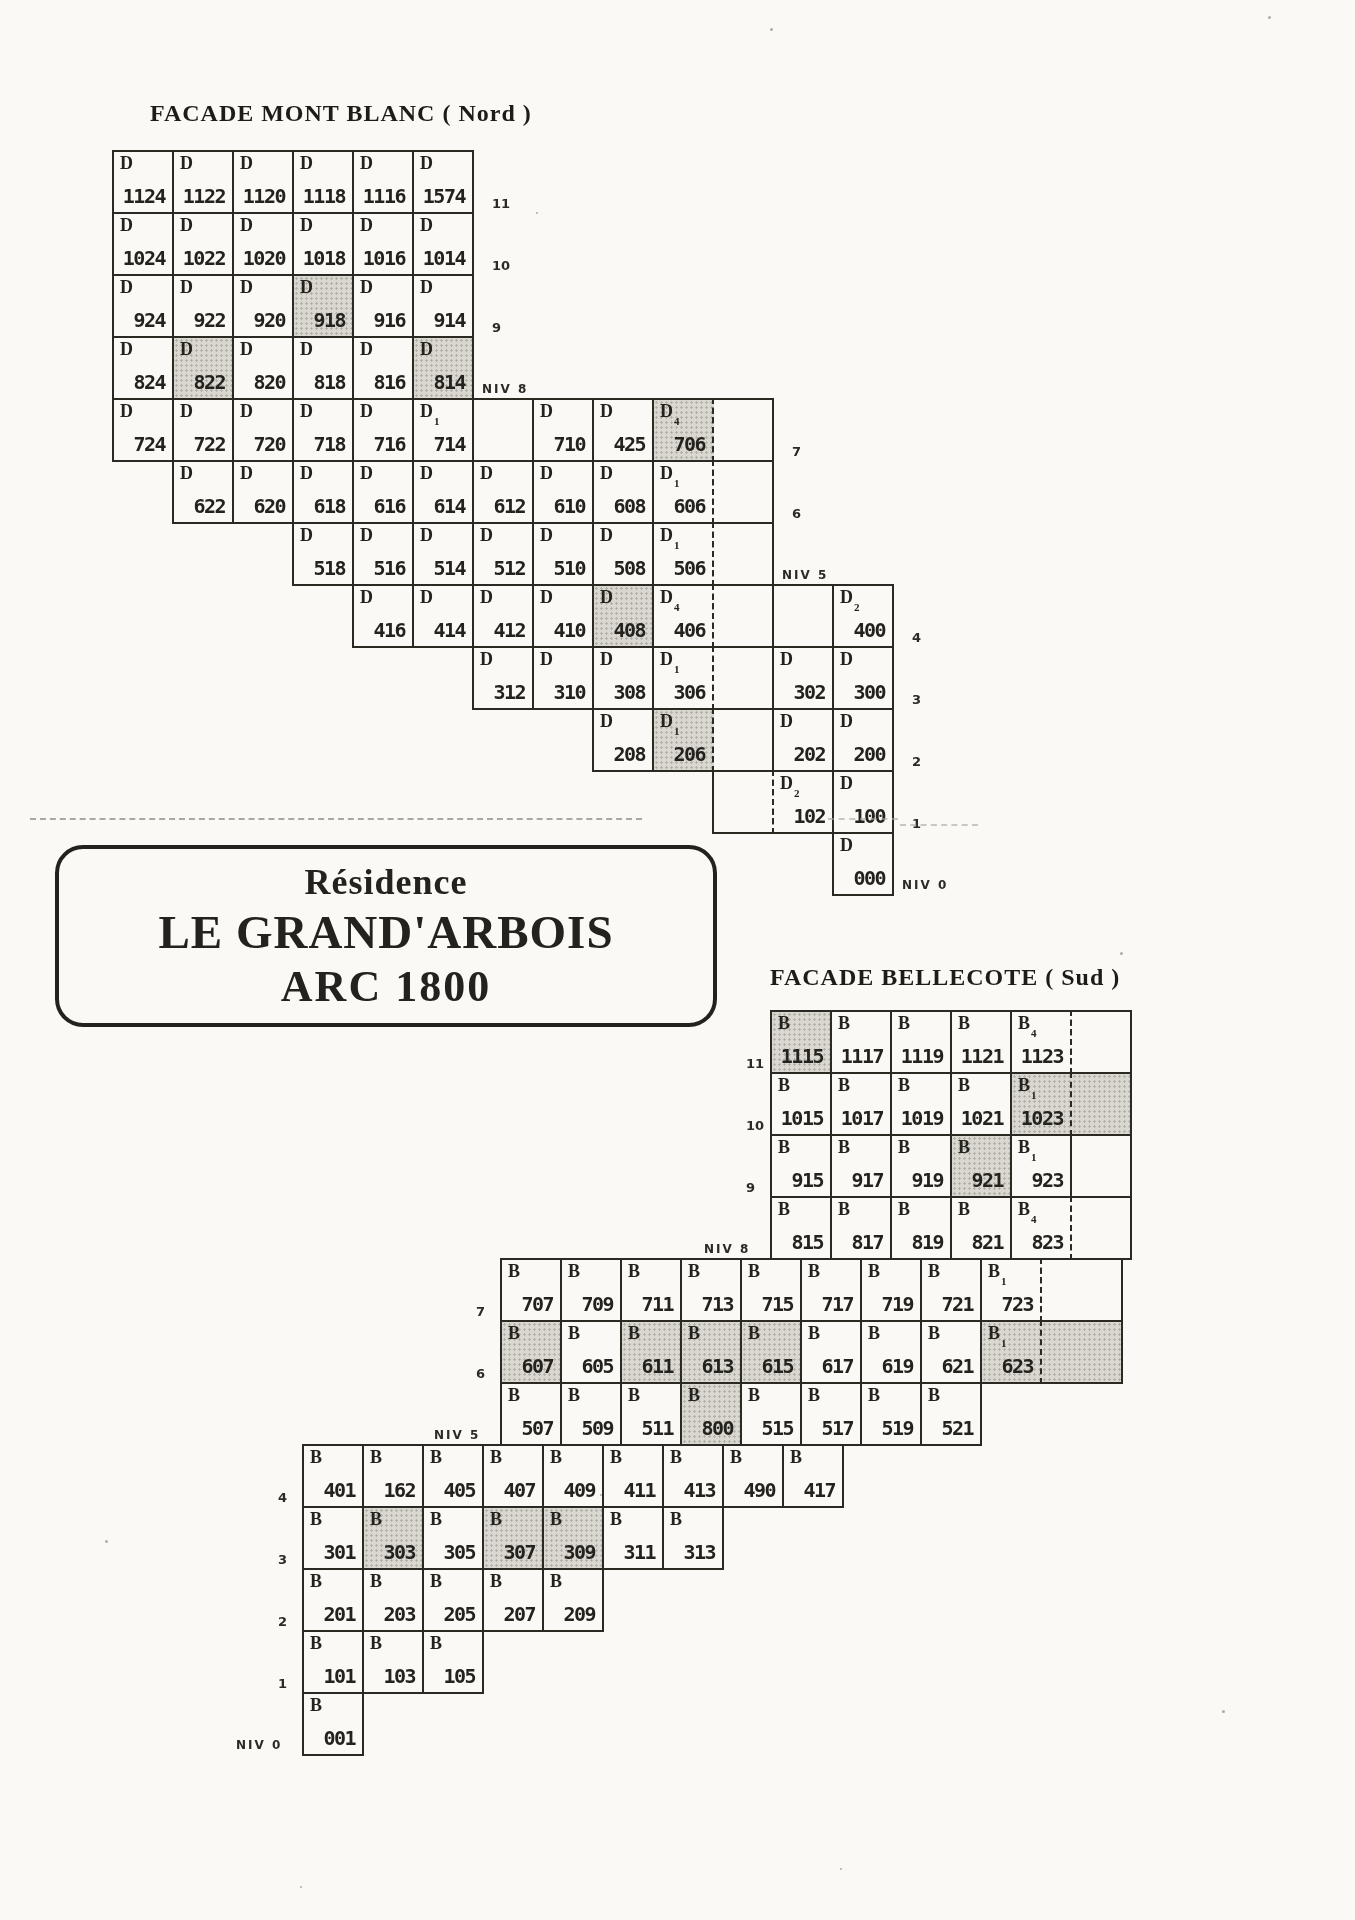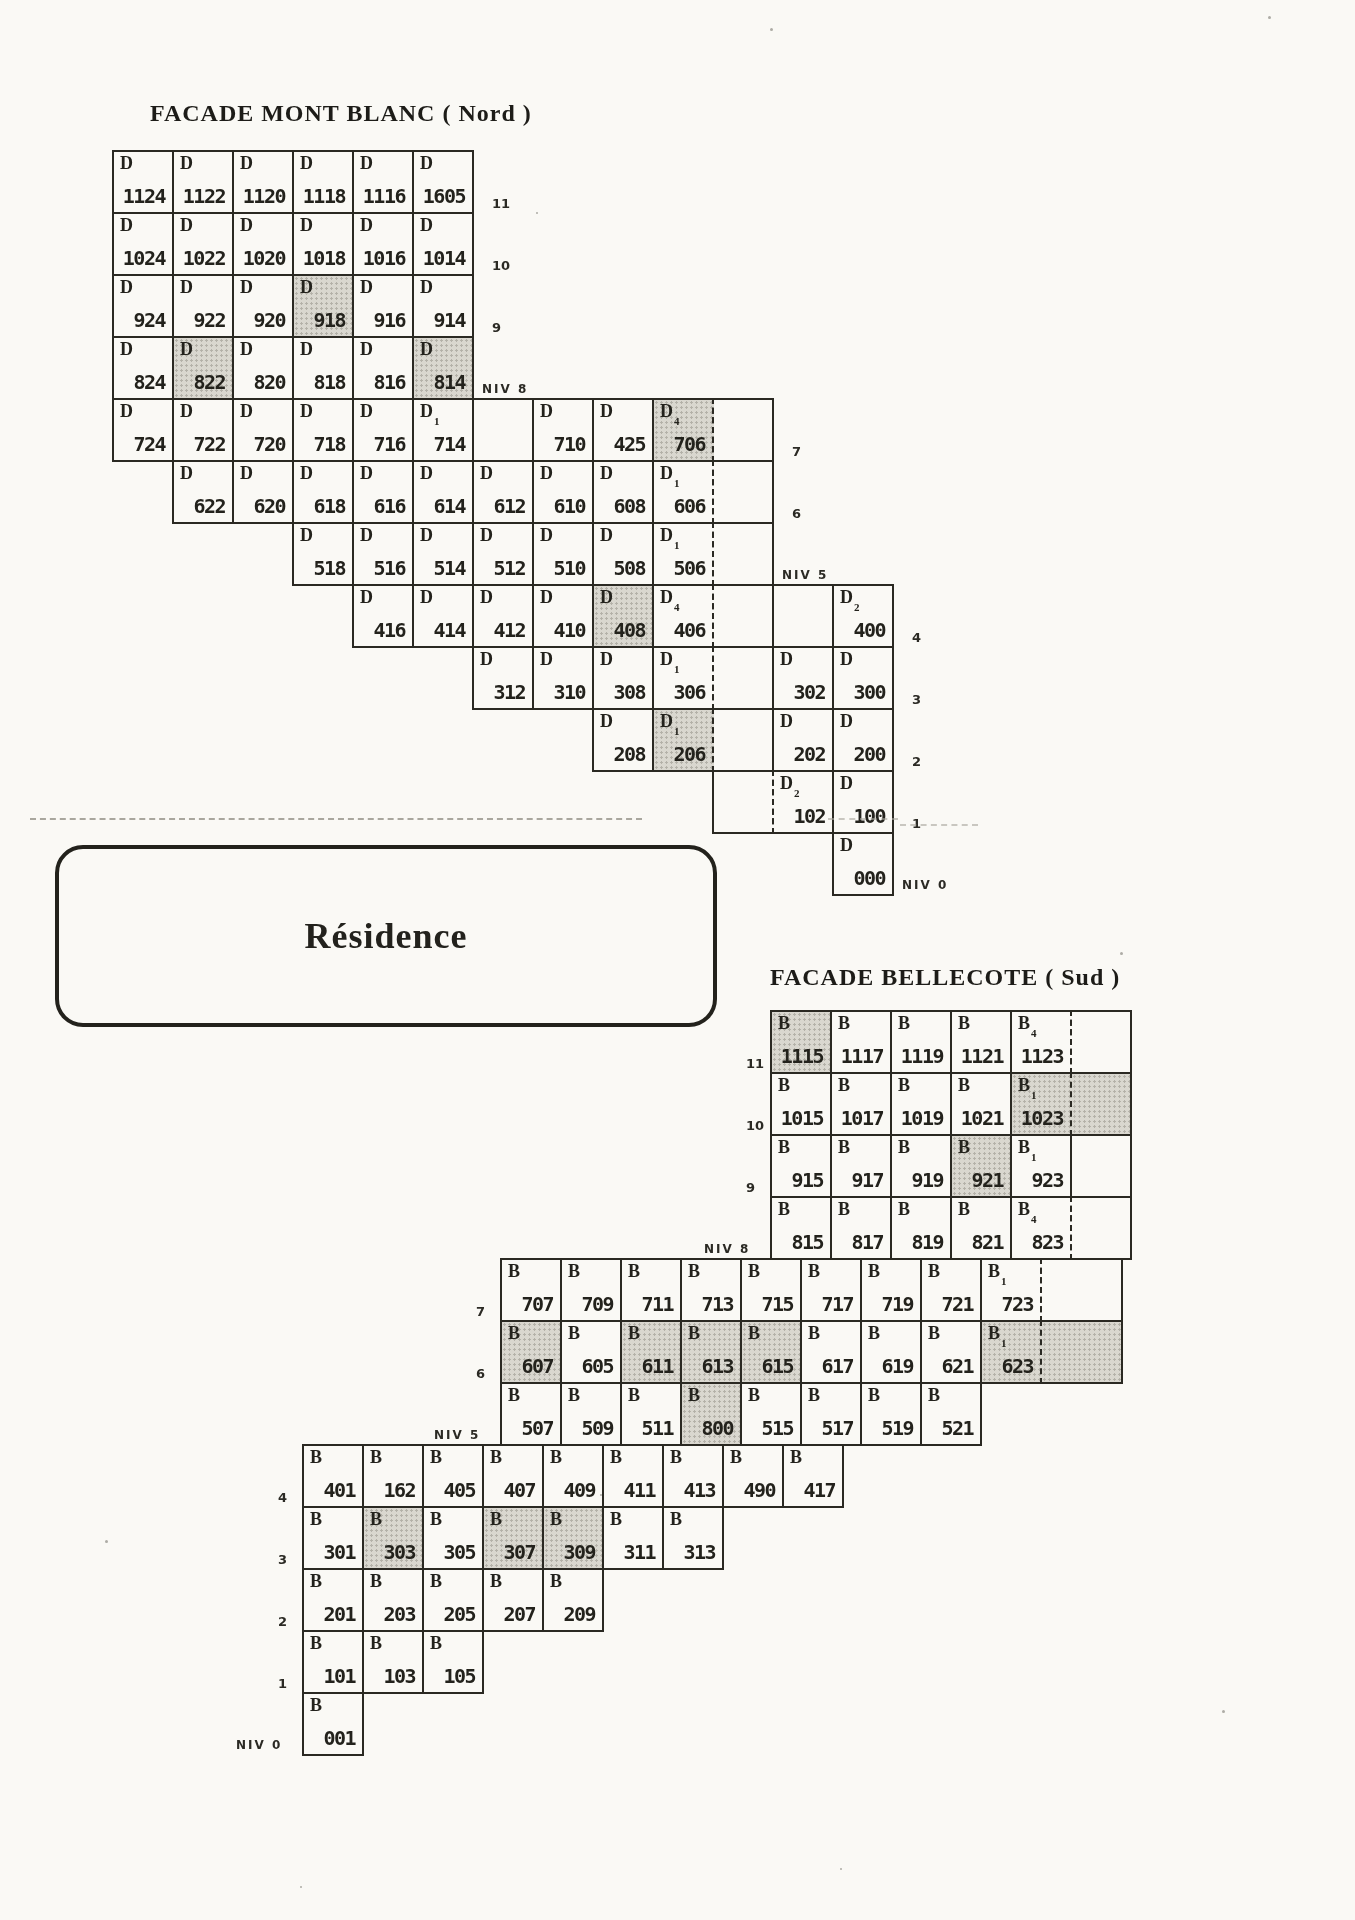--- a/index.html
+++ b/index.html
@@ -47,21 +47,21 @@
       <div class="cell" style="left: 292px; top: 150px; width: 62px; height: 64px;">
         <span class="lt">D</span>
         <span class="nm">1118</span>
       </div>
       <div class="cell" style="left: 352px; top: 150px; width: 62px; height: 64px;">
         <span class="lt">D</span>
         <span class="nm">1116</span>
       </div>
       <div class="cell" style="left: 412px; top: 150px; width: 62px; height: 64px;">
         <span class="lt">D</span>
-        <span class="nm">1605</span>
+        <span class="nm">1574</span>
       </div>
       <div class="marker" style="top: 196px; left: 492px;">11</div>
       <div class="cell" style="left: 112px; top: 212px; width: 62px; height: 64px;">
         <span class="lt">D</span>
         <span class="nm">1024</span>
       </div>
       <div class="cell" style="left: 172px; top: 212px; width: 62px; height: 64px;">
         <span class="lt">D</span>
         <span class="nm">1022</span>
       </div>
@@ -635,20 +635,22 @@
       </div>
       <div class="marker niv" style="top: 1738px; left: 236px;">NIV 0</div>
     </div>
 
   <div class="grey-dash" style="left:30px;top:818px;width:612px;"></div>
   <div class="grey-dash" style="left:828px;top:818px;width:70px;opacity:.6;"></div>
   <div class="grey-dash" style="left:900px;top:824px;width:78px;opacity:.6;"></div>
 
   <div id="banner">
     <div class="banner-l1">Résidence</div>
+    <div class="banner-l2">LE GRAND'ARBOIS</div>
+    <div class="banner-l3">ARC 1800</div>
   </div>
 
   <div class="speck" style="left:770px;top:28px;width:3px;height:3px;"></div>
   <div class="speck" style="left:536px;top:212px;width:2px;height:2px;"></div>
   <div class="speck" style="left:1268px;top:16px;width:3px;height:3px;"></div>
   <div class="speck" style="left:1120px;top:952px;width:3px;height:3px;"></div>
   <div class="speck" style="left:105px;top:1540px;width:3px;height:3px;"></div>
   <div class="speck" style="left:600px;top:1494px;width:2px;height:2px;"></div>
   <div class="speck" style="left:1222px;top:1710px;width:3px;height:3px;"></div>
   <div class="speck" style="left:840px;top:1868px;width:2px;height:2px;"></div>

